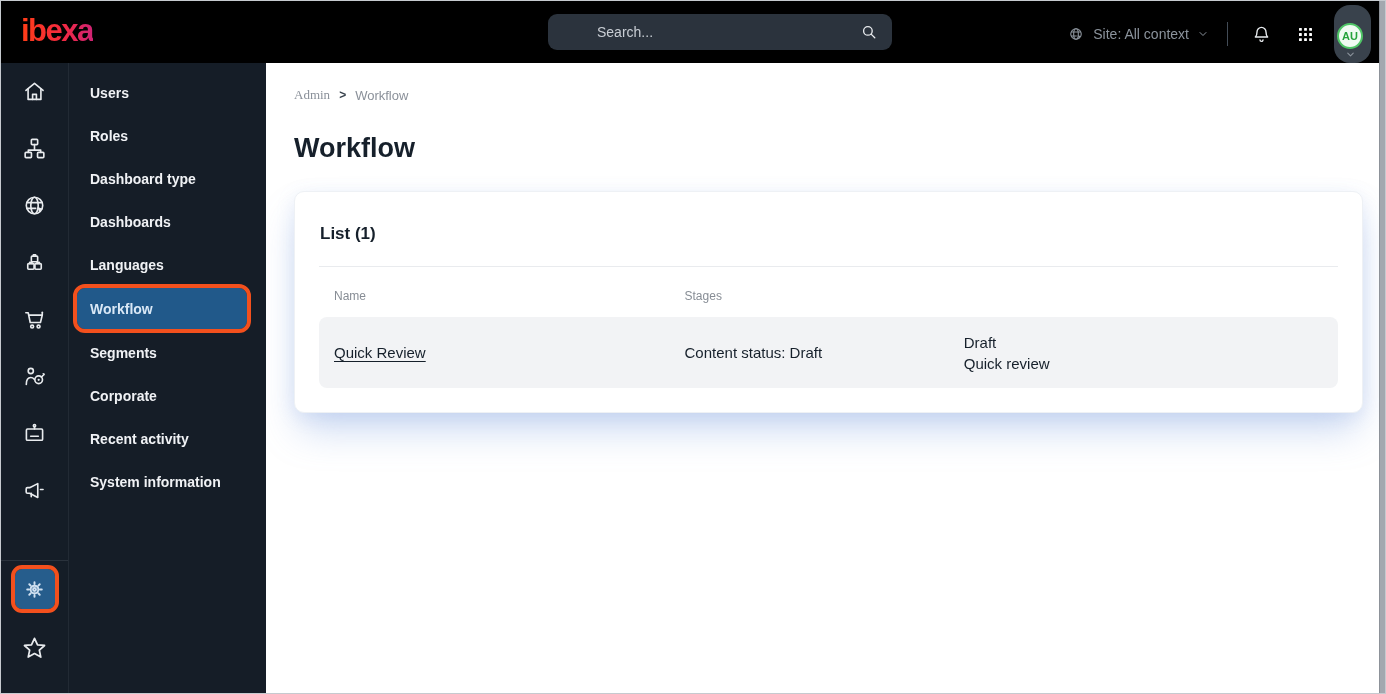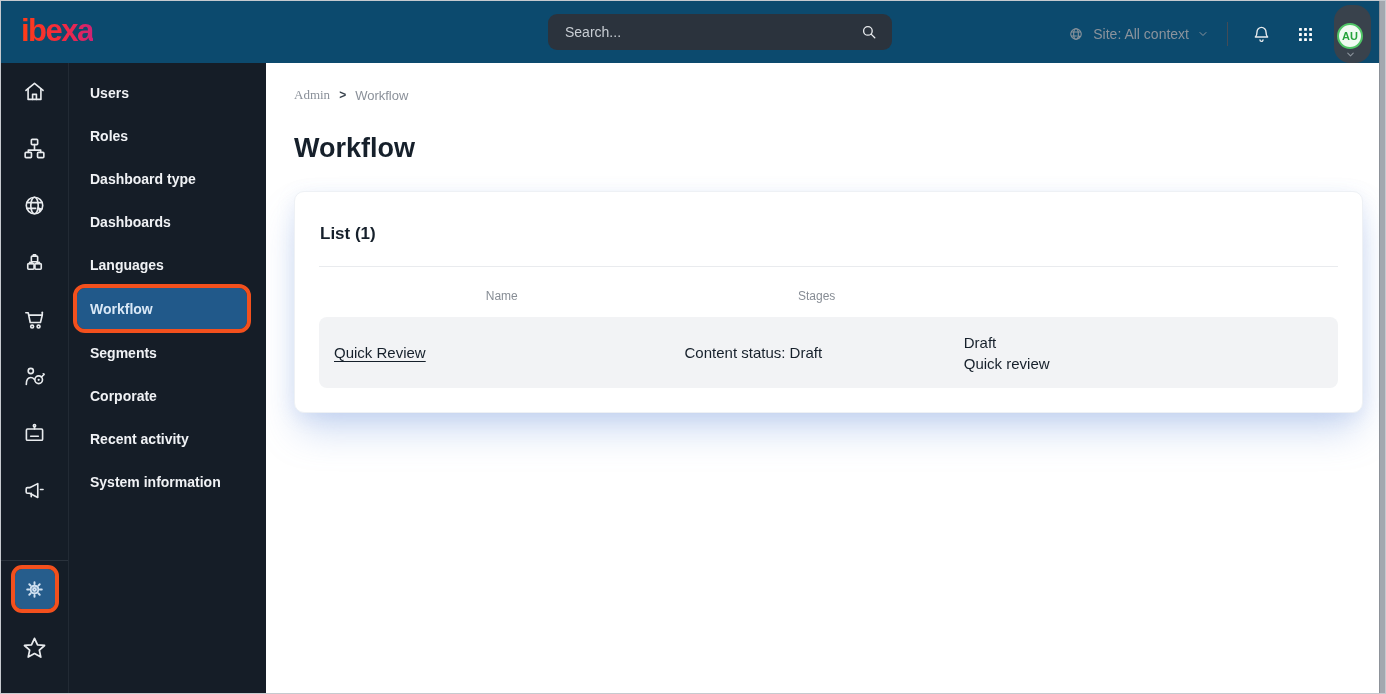--- a/index.html
+++ b/index.html
@@ -5,36 +5,37 @@
   * { margin:0; padding:0; box-sizing:border-box; }
   html,body { width:1386px; height:694px; }
   body {
     font-family:"Liberation Sans","DejaVu Sans",sans-serif;
     background:#fff; position:relative; overflow:hidden;
     border:1px solid #c6cacf;
   }
   
   .topbar {
     position:absolute; left:0; top:0; right:0; height:62px;
-    background:#0c4a6e; display:flex; align-items:center; z-index:5;
+    background:#000000; display:flex; align-items:center; z-index:5;
   }
   .logo {
     margin-left:20px; font-size:31px; font-weight:700; letter-spacing:-1.5px;
     background:linear-gradient(90deg,#ff3d17 0%,#f42a3e 55%,#cf2374 100%);
     -webkit-background-clip:text; background-clip:text; color:transparent;
     line-height:1; padding-bottom:4px;
   }
   .searchbox {
     position:absolute; left:547px; top:13px; width:344px; height:36px;
     background:#2b333d; border-radius:9px; display:flex; align-items:center;
   }
   .searchbox input {
     flex:1; background:transparent; border:none; outline:none;
     color:#e8ebee; font-size:14px; padding:0 8px 0 17px;
     font-family:inherit;
+    margin-left:32px;
   }
   .searchbox input::placeholder { color:#c9ced4; opacity:1; }
   .search-icon { margin-right:12px; display:flex; }
   .topbar-right {
     position:absolute; right:14px; top:0; height:66px;
     display:flex; align-items:center; gap:14px;
   }
   .site-selector { display:flex; align-items:center; gap:8px; color:#8b939c; font-size:14px; cursor:pointer; }
   .tb-divider { width:1px; height:24px; background:#434c57; margin:0 4px; }
   .icon-btn { display:flex; align-items:center; justify-content:center; width:30px; height:30px; }
@@ -86,21 +87,21 @@
   .breadcrumb a { color:#8a9099; text-decoration:none; cursor:pointer;font-family:Liberation Serif, serif; }
   .page-title { margin:30px 0 0 28px; font-size:27px; font-weight:700; color:#16202b; }
   .card {
     margin:27px 28px 16px 28px; width:1069px; background:#fff;
     border:1px solid #eef1f5; border-radius:10px; padding:24px;
     box-shadow:0 22px 38px -6px rgba(116,152,221,0.38), 0 4px 18px rgba(140,168,225,0.18);
   }
   .card-heading { font-size:17px; font-weight:700; color:#16202b; padding-left:1px; margin-top:8px; }
   .card-divider { height:1px; background:#e9ebee; margin-top:22px; }
   .tbl-head { display:grid; grid-template-columns:34.4% 27.4% 38.2%; margin-top:13px; }
-  .tbl-head > div { font-size:12px; color:#878d95; padding:9px 0 9px 15px;text-align:center; }
+  .tbl-head > div { font-size:12px; color:#878d95; padding:9px 0 9px 15px; }
   .tbl-row {
     display:grid; grid-template-columns:34.4% 27.4% 38.2%;
     background:#f2f3f5; border-radius:8px; margin-top:5px;
     align-items:center; min-height:71px; cursor:pointer;
   }
   .tbl-row > div { padding:12px 0 12px 15px; font-size:15px; color:#16202b; }
   .row-link { text-decoration:underline; text-underline-offset:3px; color:#16202b; font-weight:400; }
   .stages div { line-height:21px; }
   
   .scrollbar {

